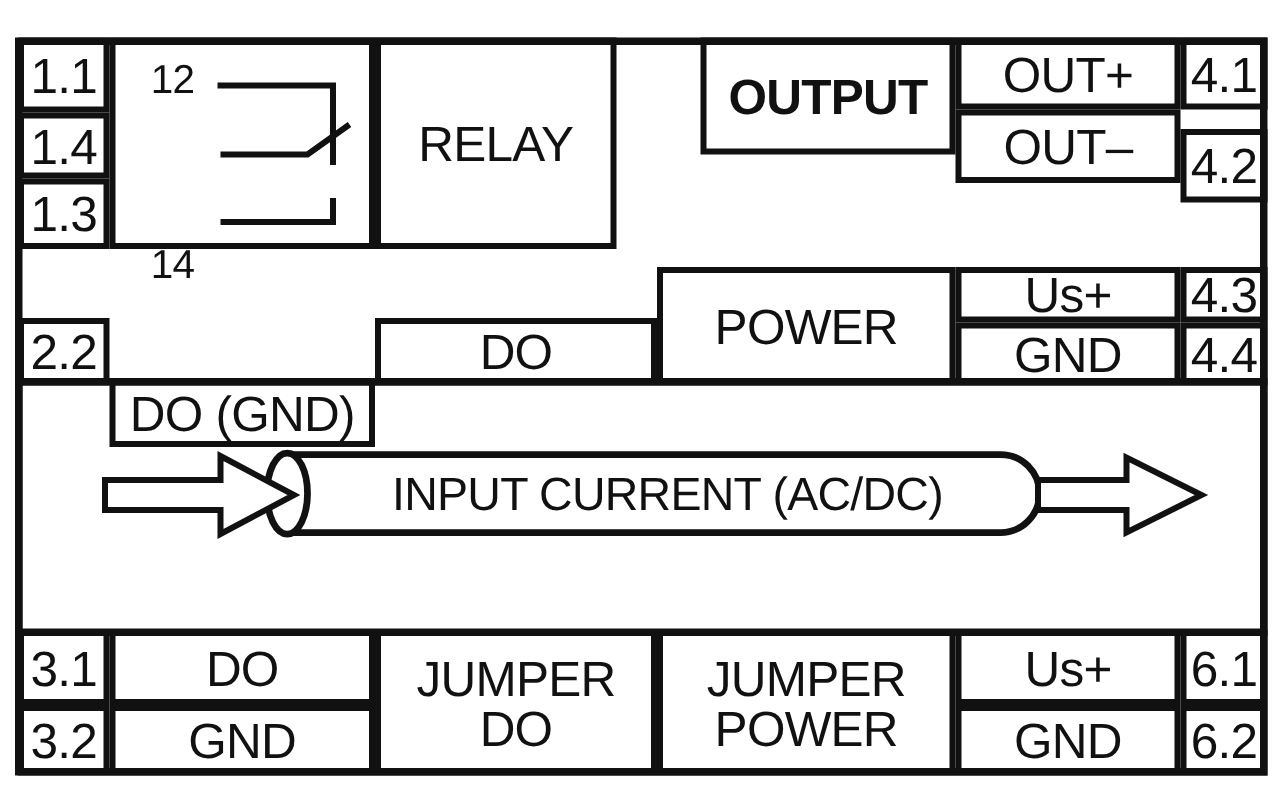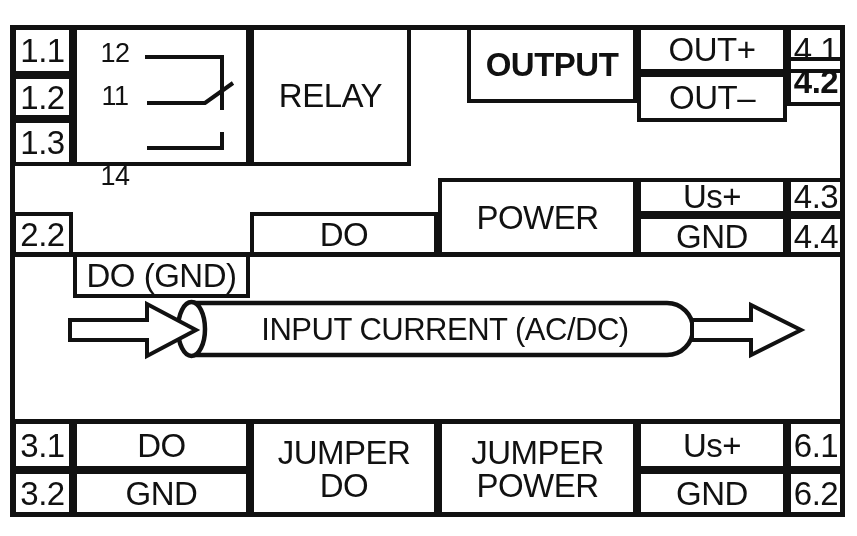--- a/index.html
+++ b/index.html
@@ -65,31 +65,31 @@
 </head>
 <body>
 
 <div class="canvas">
 
   <div class="frame" style="left:10px; top:25px; width:835px; height:492px;"></div>
 
   <div class="band" style="left:10px; top:252px; width:835px; height:172px;"></div>
 
   <div class="cell" style="left:12px; top:25px; width:61px; height:50px;">1.1</div>
-  <div class="cell" style="left:12px; top:75px; width:61px; height:44px;">1.2</div>
+  <div class="cell" style="left:12px; top:75px; width:61px; height:44px;">1.4</div>
   <div class="cell" style="left:12px; top:119px; width:61px; height:47px;">1.3</div>
 
   <div class="cell" style="left:73px; top:25px; width:177px; height:141px;"></div>
   <div class="cell" style="left:250px; top:25px; width:161px; height:141px;">RELAY</div>
 
   <div class="cell" style="left:467px; top:25px; width:170px; height:78px;font-weight:bold;">OUTPUT</div>
   <div class="cell" style="left:637px; top:25px; width:150px; height:48px;">OUT+</div>
   <div class="cell" style="left:787px; top:25px; width:58px; height:48px;">4.1</div>
   <div class="cell" style="left:637px; top:73px; width:150px; height:49px;">OUT–</div>
-  <div class="cell" style="left:787px; top:57px; width:58px; height:49px;font-weight:bold;">4.2</div>
+  <div class="cell" style="left:787px; top:86px; width:58px; height:49px;">4.2</div>
 
   <div class="cell" style="left:438px; top:178px; width:199px; height:79px;">POWER</div>
   <div class="cell" style="left:637px; top:178px; width:150px; height:37px;">Us+</div>
   <div class="cell" style="left:787px; top:178px; width:58px; height:37px;">4.3</div>
   <div class="cell" style="left:637px; top:215px; width:150px; height:42px;">GND</div>
   <div class="cell" style="left:787px; top:215px; width:58px; height:42px;">4.4</div>
 
   <div class="cell" style="left:12px; top:212px; width:61px; height:45px;">2.2</div>
   <div class="cell" style="left:73px; top:212px; width:177px; height:45px;margin-top:41px;">DO (GND)</div>
   <div class="cell" style="left:250px; top:212px; width:188px; height:45px;">DO</div>
@@ -123,18 +123,17 @@
     <path d="M692 320 H751 V305 L801 330 L751 355 V340 H692 Z" fill="#ffffff" stroke="#111111" stroke-width="4"></path>
 
     <g fill="none" stroke="#111111" stroke-width="4">
       <path d="M145 57 H222 V110"></path>
       <path d="M147 103 H205 L233 83"></path>
       <path d="M147 148 H222 V132"></path>
     </g>
   </svg>
 
   <div class="pinlabel" style="left:88px; top:35px; width:54px; height:36px;">12</div>
-  <div class="pinlabel" style="left:88px; top:78px; width:54px; height:36px;">11</div>
   <div class="pinlabel" style="left:88px; top:126px; width:54px; height:36px;margin-top:32px;">14</div>
 
   <div class="tubelabel" style="left:210px; top:305px; width:470px; height:48px;text-align:center;">INPUT CURRENT (AC/DC)</div>
 
 </div>
 
 </body></html>

